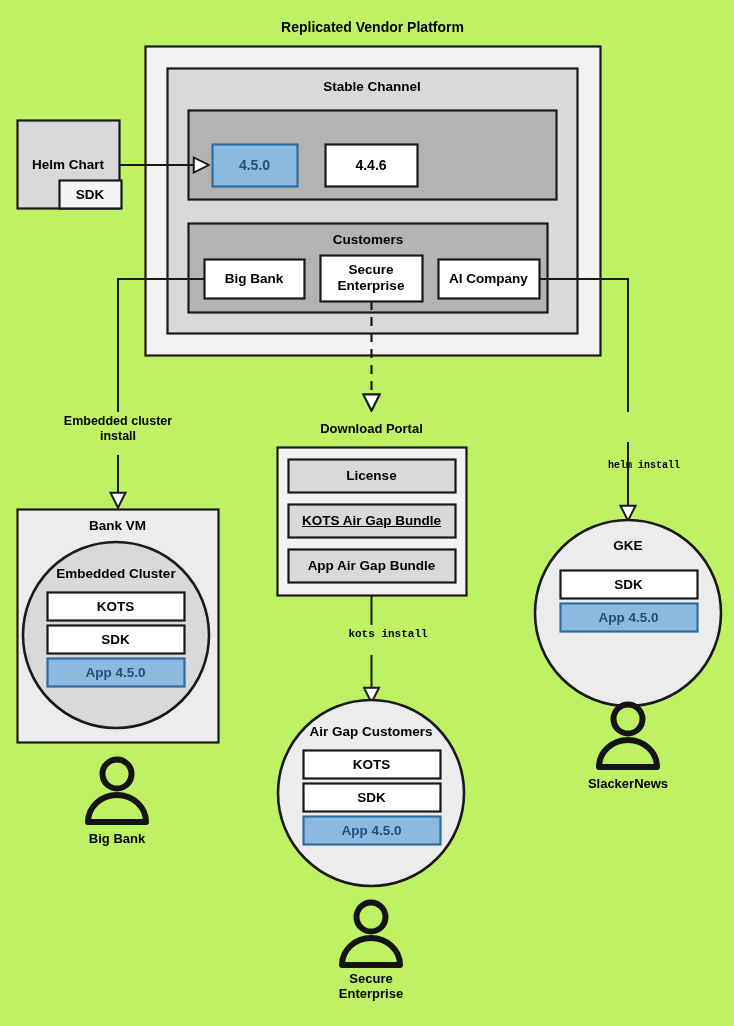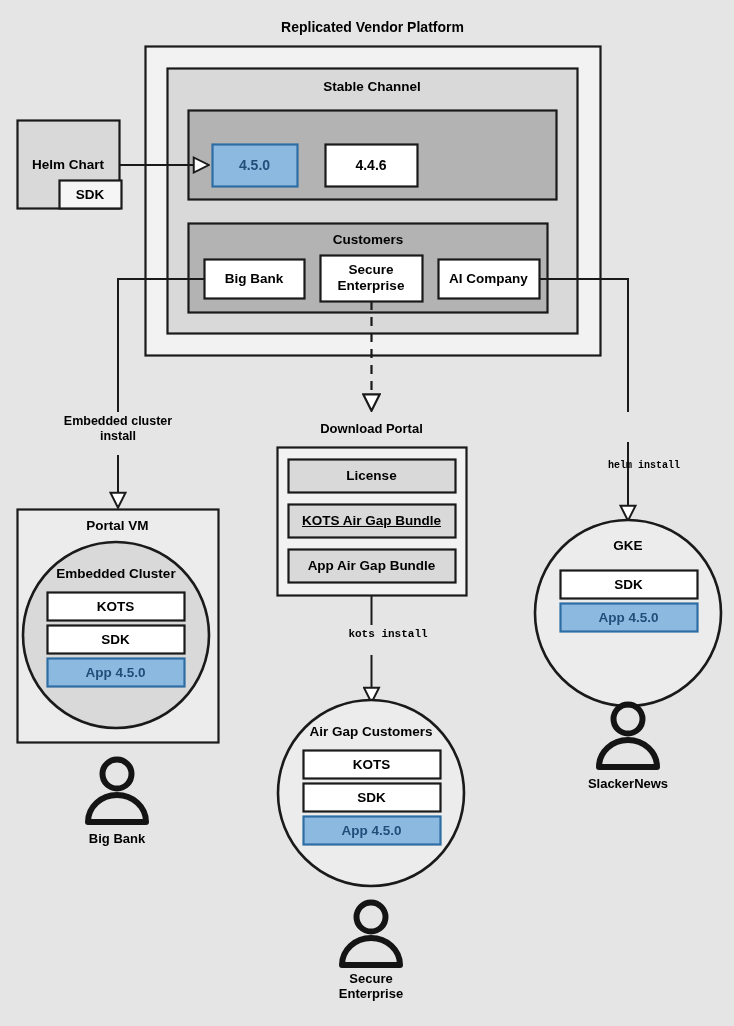--- a/index.html
+++ b/index.html
@@ -1,17 +1,17 @@
 <!DOCTYPE html>
 <html><head>
 <meta charset="utf-8">
 <style>
   html,body{margin:0;padding:0;background:#ffffff;}
   body{width:734px;height:1026px;font-family:"Liberation Sans",sans-serif;}
-  #stage{position:relative;width:734px;height:1026px;overflow:hidden;background:#e5e5e5;}
+  #stage{position:relative;width:734px;height:1026px;overflow:hidden;background:#bef264;}
   svg.layer{position:absolute;left:0;top:0;width:734px;height:1026px;}
   .lbl{position:absolute;text-align:center;font-family:"Liberation Sans",sans-serif;color:#000;line-height:1.18;font-weight:bold;}
   .mono{font-family:"Liberation Mono",monospace;font-weight:bold;letter-spacing:0px;}
   .blue{color:#1f4e79;}
 </style>
 </head>
 <body>
 
 <div id="stage">
 
@@ -106,21 +106,21 @@
   <div class="lbl mono" style="left:564px;top:416px;width:160px;font-size:10px;margin-top:44px;">helm install</div>
 
   <div class="lbl" style="left:277px;top:421px;width:189px;font-size:13px;">Download Portal</div>
 
   <div class="lbl" style="left:288px;top:468px;width:167px;font-size:13.5px;">License</div>
   <div class="lbl" style="left:288px;top:513px;width:167px;font-size:13.5px;text-decoration:underline;">KOTS Air Gap Bundle</div>
   <div class="lbl" style="left:288px;top:558px;width:167px;font-size:13.5px;">App Air Gap Bundle</div>
 
   <div class="lbl mono" style="left:308px;top:628px;width:160px;font-size:11px;">kots install</div>
 
-  <div class="lbl" style="left:17px;top:518px;width:201px;font-size:13.5px;">Portal VM</div>
+  <div class="lbl" style="left:17px;top:518px;width:201px;font-size:13.5px;">Bank VM</div>
   <div class="lbl" style="left:26px;top:566px;width:180px;font-size:13.5px;">Embedded Cluster</div>
   <div class="lbl" style="left:47px;top:599px;width:137px;font-size:13.5px;">KOTS</div>
   <div class="lbl" style="left:47px;top:632px;width:137px;font-size:13.5px;">SDK</div>
   <div class="lbl blue" style="left:47px;top:665px;width:137px;font-size:13.5px;">App 4.5.0</div>
   <div class="lbl" style="left:37px;top:831px;width:160px;font-size:13px;">Big Bank</div>
 
   <div class="lbl" style="left:291px;top:724px;width:160px;font-size:13.5px;">Air Gap Customers</div>
   <div class="lbl" style="left:303px;top:757px;width:137px;font-size:13.5px;">KOTS</div>
   <div class="lbl" style="left:303px;top:790px;width:137px;font-size:13.5px;">SDK</div>
   <div class="lbl blue" style="left:303px;top:823px;width:137px;font-size:13.5px;">App 4.5.0</div>

